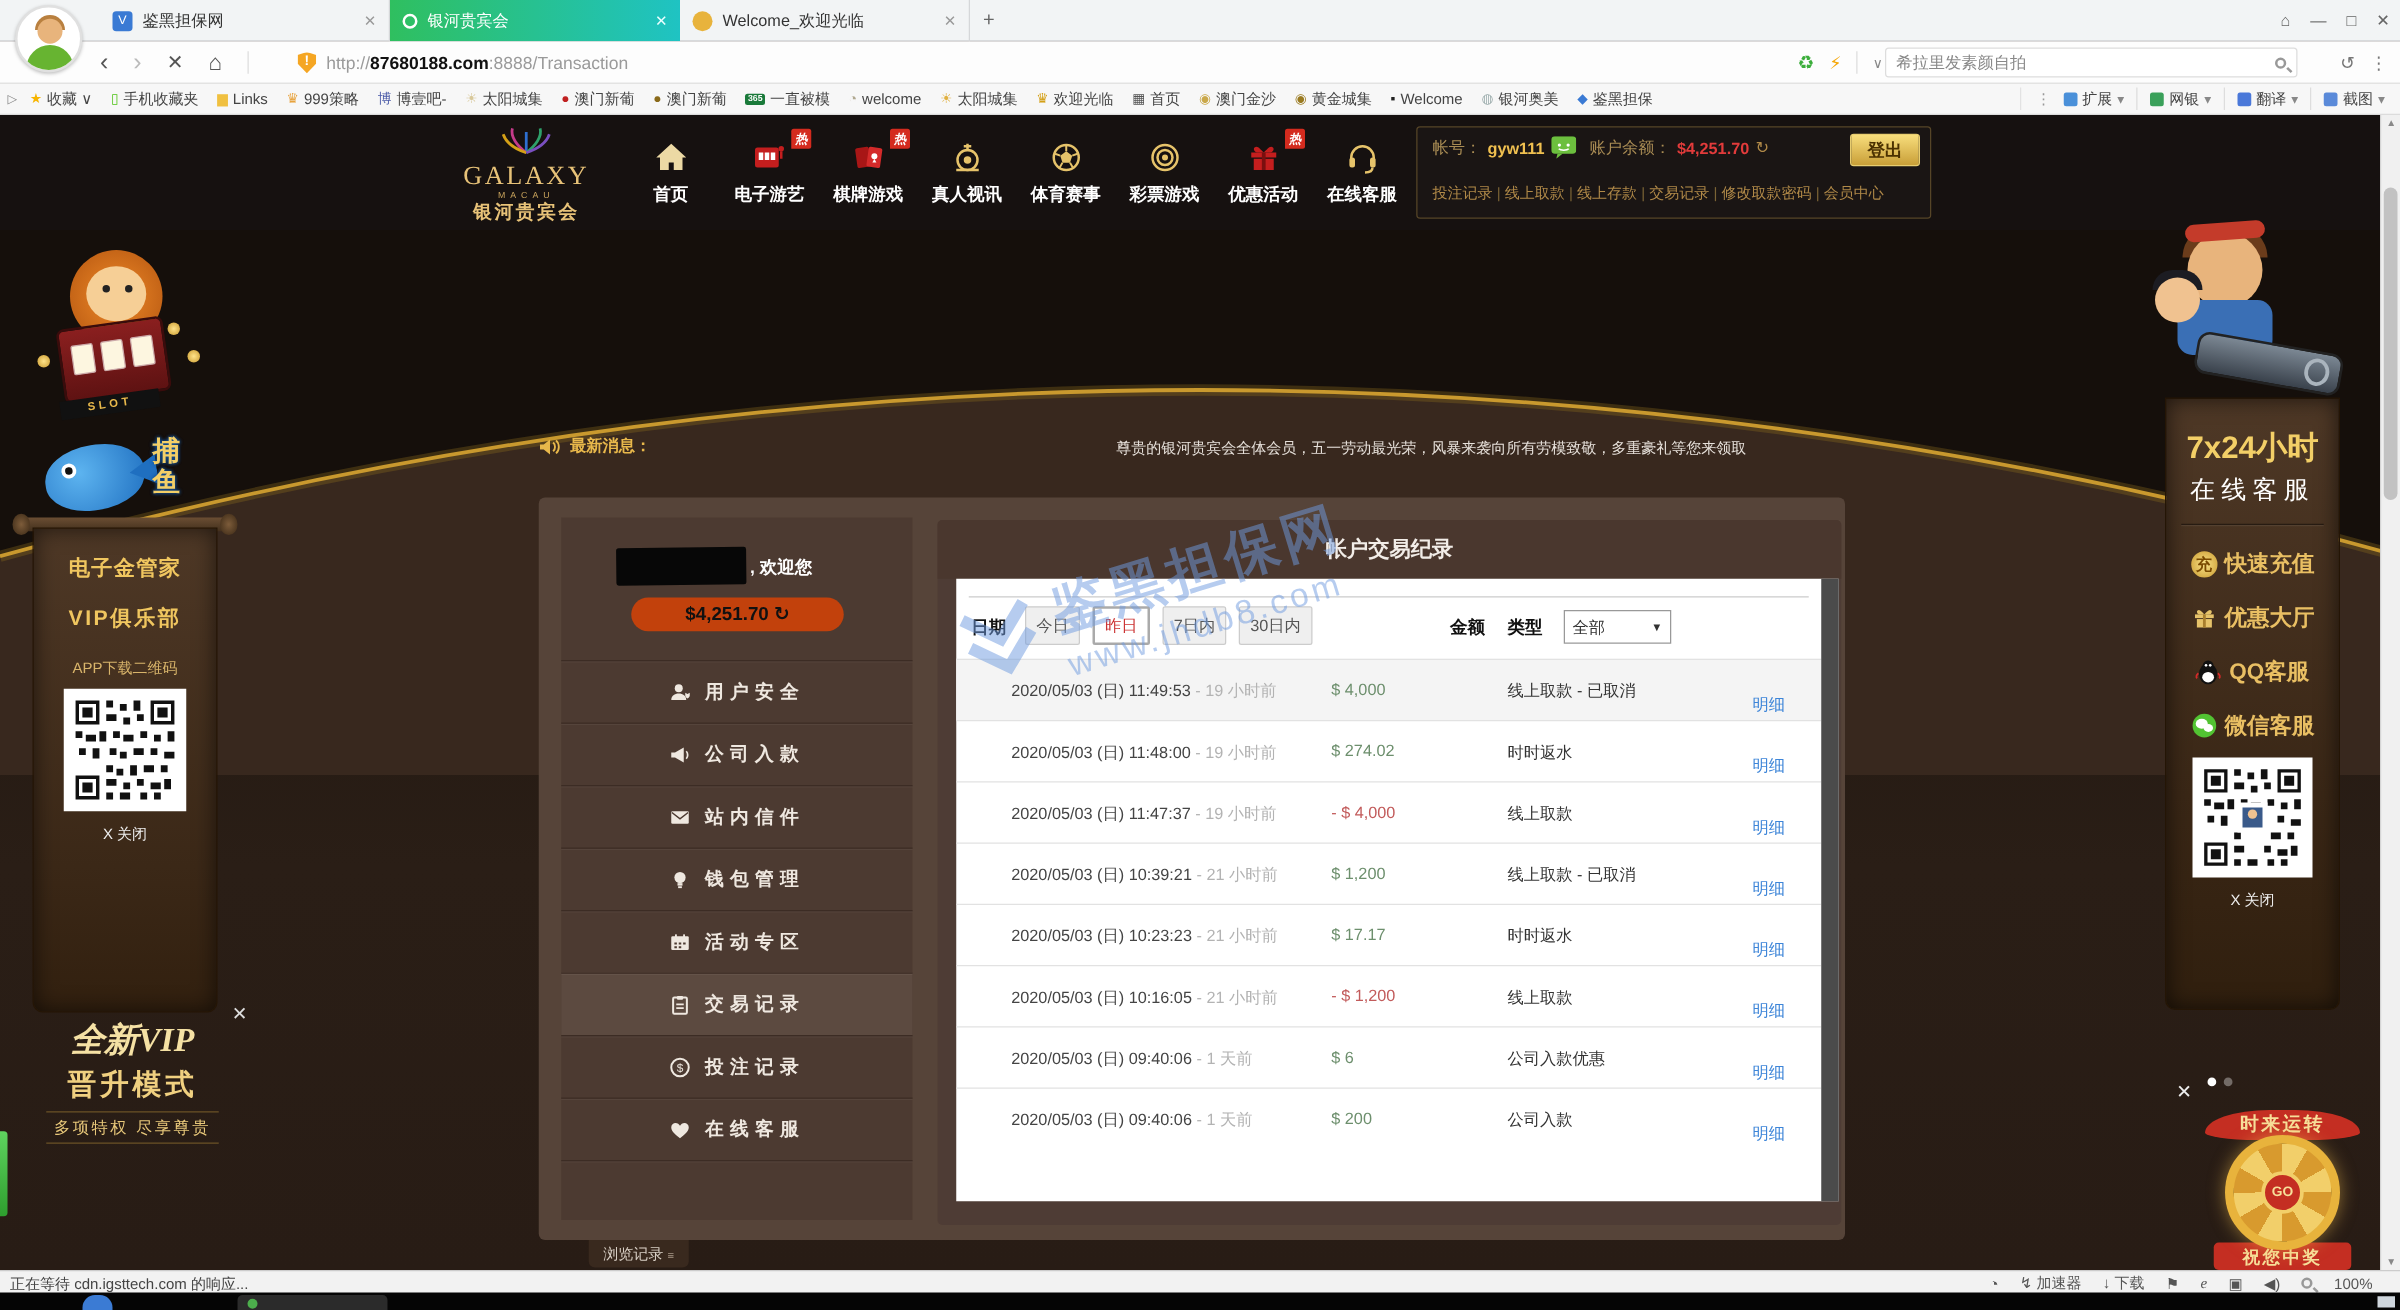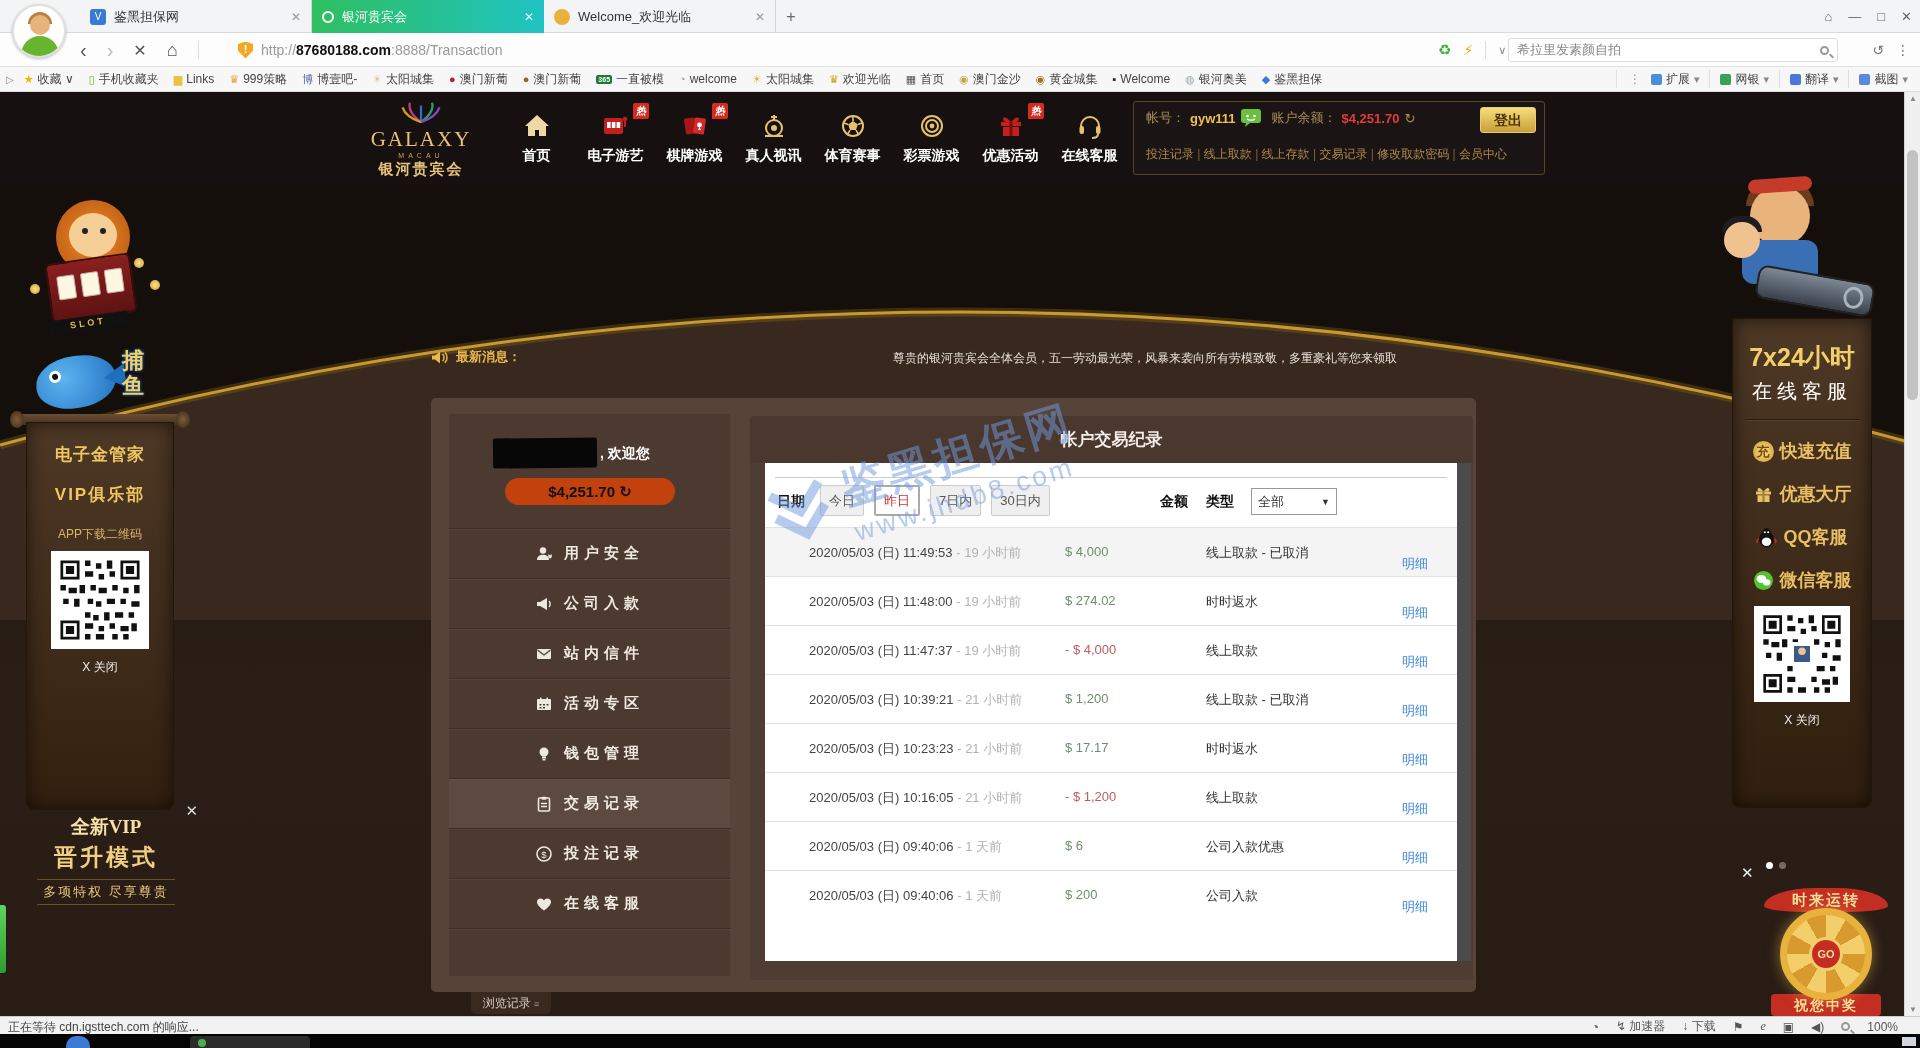--- a/index.html
+++ b/index.html
@@ -170,21 +170,21 @@
   .rb-t1 { margin-top:22px; font-size:25px; font-weight:bold; color:#f3cf67; }
   .rb-t2 { margin-top:4px; font-size:20px; color:#fff; letter-spacing:5px; }
   .rb-item { display:flex; align-items:center; justify-content:center; gap:6px; margin-top:19px; font-size:18px; font-weight:bold; color:#e9bf63; cursor:pointer; }
   .rb-sep { margin:14px 12px 0; border-top:1px solid rgba(0,0,0,.45); box-shadow:0 1px 0 rgba(255,255,255,.07); }
   .coin-ico { width:21px; height:21px; border-radius:50%; background:radial-gradient(#f9e287,#c9992e); color:#7a4a00; font-size:13px; font-weight:bold; line-height:21px; }
   .rqr { width:96px; height:96px; background:#fff; margin:14px auto 0; padding:4px; position:relative; }
 
   
   .promo-left { position:absolute; left:6px; top:722px; width:200px; height:196px; z-index:5; text-align:center; color:#f0d080; }
   .pl-close { position:absolute; right:8px; top:-12px; color:#ddd; font-size:15px; cursor:pointer; }
-  .pl-1 { font-family:"Liberation Serif",serif; font-size:19px; font-weight:bold; color:#f5e1a4; }
+  .pl-1 { font-family:"Liberation Serif",serif; font-style:italic; font-size:27px; font-weight:bold; color:#f5e1a4; }
   .pl-2 { font-size:23px; font-weight:bold; letter-spacing:3px; color:#f0d080; margin-top:2px; }
   .pl-3 { font-family:"Liberation Serif",serif; font-size:46px; font-weight:bold; color:#f7df9a; text-shadow:0 2px 2px #6b4a10,0 0 10px rgba(247,216,130,.4); margin-top:2px; }
   .pl-4 { font-size:13px; color:#e8c87a; letter-spacing:2px; margin-top:6px; border-top:1px solid #6b5226; border-bottom:1px solid #6b5226; display:inline-block; padding:3px 6px; }
   .pwheel { position:absolute; left:1756px; top:796px; width:140px; height:152px; z-index:5; text-align:center; }
   .pw-ribbon { position:relative; width:124px; margin:0 auto; height:24px; background:#c42e22; border-radius:50% 50% 40% 40%/90% 90% 30% 30%; color:#f7df9a; font-size:15px; font-weight:bold; line-height:24px; letter-spacing:2px; }
   .pw-disc { width:92px; height:92px; margin:-4px auto 0; border-radius:50%; border:7px solid #e8b33c; background:repeating-conic-gradient(#f2cf6a 0 30deg,#d89a2e 30deg 60deg); position:relative; box-shadow:0 0 14px rgba(240,190,80,.5); }
   .pw-hub { position:absolute; left:50%; top:50%; width:34px; height:34px; margin:-17px 0 0 -17px; border-radius:50%; background:#c42e22; border:3px solid #f2cf6a; color:#f7df9a; font-size:11px; font-weight:bold; line-height:28px; }
   .pw-bottom { width:110px; margin:-6px auto 0; height:22px; background:#c42e22; border-radius:4px; color:#f7df9a; font-size:14px; font-weight:bold; line-height:22px; letter-spacing:2px; }
   .pw-close { position:absolute; left:1741px; top:772px; color:#eee; font-size:15px; z-index:6; cursor:pointer; }
   .pw-dots { position:absolute; left:1766px; top:770px; z-index:6; display:flex; gap:6px; }
@@ -564,37 +564,37 @@
               <svg width="18" height="18" viewBox="0 0 18 18">
                 <rect x="2" y="4" width="14" height="10" rx="1" fill="#efe8e0"></rect>
                 <path d="M2.5 5l6.5 5 6.5-5" stroke="#4c3a31" stroke-width="1.2" fill="none"></path>
               </svg>
             </span>
           <span class="m-label">站内信件</span>
         </div>
         <div class="m-item">
           <span class="m-ico">
               <svg width="18" height="18" viewBox="0 0 18 18">
+                <circle cx="9" cy="7" r="4.5" fill="#efe8e0"></circle>
+                <rect x="7" y="11.5" width="4" height="2" fill="#efe8e0"></rect>
+                <rect x="7.5" y="14" width="3" height="1.5" fill="#efe8e0"></rect>
+              </svg>
+            </span>
+          <span class="m-label">钱包管理</span>
+        </div>
+        <div class="m-item">
+          <span class="m-ico">
+              <svg width="18" height="18" viewBox="0 0 18 18">
                 <rect x="2" y="4" width="14" height="11" rx="1" fill="#efe8e0"></rect>
                 <rect x="5" y="2.5" width="1.5" height="3" fill="#efe8e0"></rect>
                 <rect x="11.5" y="2.5" width="1.5" height="3" fill="#efe8e0"></rect>
                 <path d="M4.5 9h2v1.5h-2zM8 9h2v1.5H8zM11.5 9h2v1.5h-2zM4.5 12h2v1.5h-2zM8 12h2v1.5H8z" fill="#4c3a31"></path>
               </svg>
             </span>
           <span class="m-label">活动专区</span>
-        </div>
-        <div class="m-item">
-          <span class="m-ico">
-              <svg width="18" height="18" viewBox="0 0 18 18">
-                <circle cx="9" cy="7" r="4.5" fill="#efe8e0"></circle>
-                <rect x="7" y="11.5" width="4" height="2" fill="#efe8e0"></rect>
-                <rect x="7.5" y="14" width="3" height="1.5" fill="#efe8e0"></rect>
-              </svg>
-            </span>
-          <span class="m-label">钱包管理</span>
         </div>
         <div class="m-item active">
           <span class="m-ico">
               <svg width="18" height="18" viewBox="0 0 18 18">
                 <rect x="3.5" y="3" width="11" height="13" rx="1" fill="none" stroke="#efe8e0" stroke-width="1.6"></rect>
                 <rect x="6.5" y="1.8" width="5" height="3" rx="1" fill="#efe8e0"></rect>
                 <path d="M6 8.5h6M6 11.5h6" stroke="#efe8e0" stroke-width="1.4"></path>
               </svg>
             </span>
           <span class="m-label">交易记录</span>

